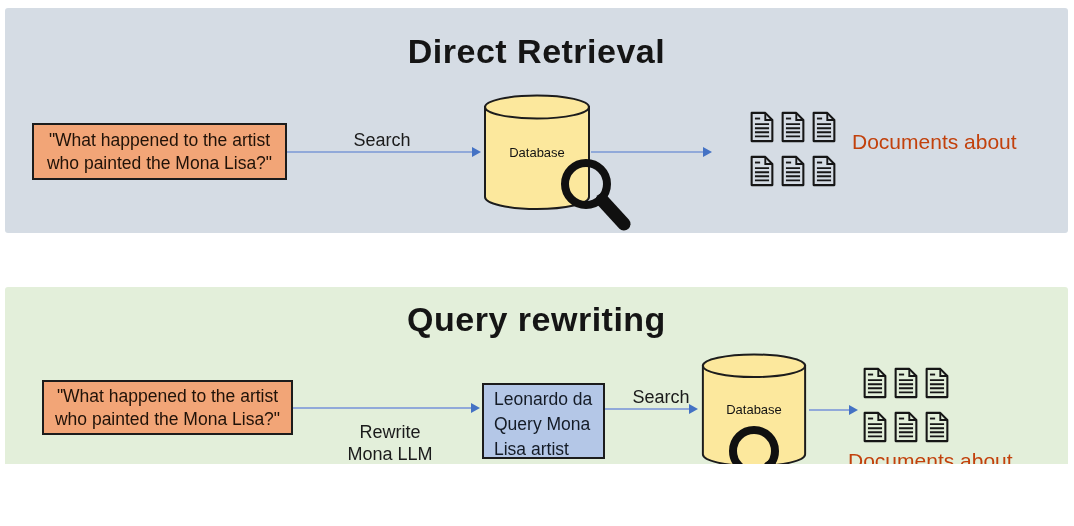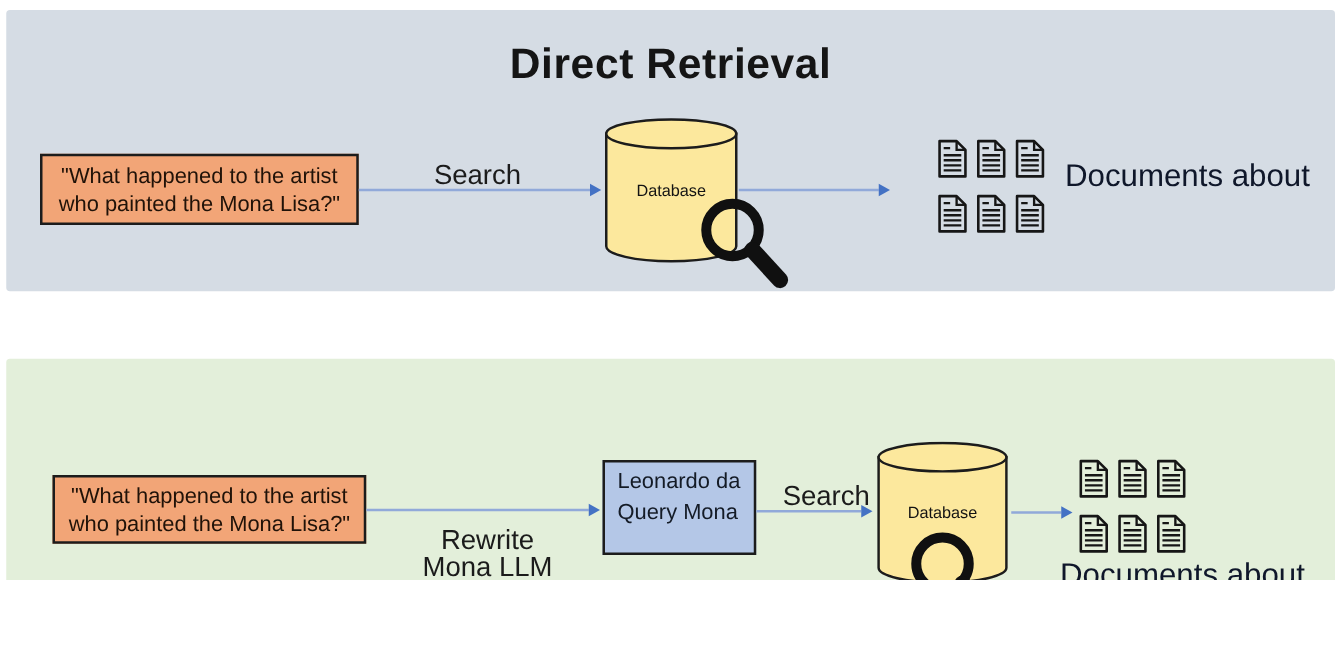--- a/index.html
+++ b/index.html
@@ -20,34 +20,34 @@
     border:2px solid var(--outline_dark);box-sizing:border-box;
     font-size:17.5px;line-height:23px;text-align:center;
     display:flex;flex-direction:column;justify-content:center;color:#201208;
   }
   .rewritten-box{
     position:absolute;background:var(--box_blue);
     border:2px solid var(--outline_dark);box-sizing:border-box;
     font-size:17.5px;line-height:25px;text-align:left;
     padding:2px 6px 0 10px;color:#141b26;
   }
-  .flow-label{position:absolute;text-align:center;font-size:22px;line-height:22px;color:#1b1b1b;}
+  .flow-label{position:absolute;text-align:center;font-size:18px;line-height:22px;color:#1b1b1b;}
   .arrow-line{position:absolute;height:0;border-top:2px solid var(--arrow_line);}
   .arrow-head{
     position:absolute;width:0;height:0;
     border-left:9px solid var(--arrow_head);
     border-top:5px solid transparent;border-bottom:5px solid transparent;
   }
   .db-label{position:absolute;text-align:center;font-size:13px;color:#131313;}
   .docs-grid{
     position:absolute;display:grid;
     grid-template-columns:repeat(3,28px);grid-auto-rows:32px;
     column-gap:3px;row-gap:12px;
   }
-  .docs-caption{position:absolute;font-size:25px;line-height:25px;color:#0f172a;}
+  .docs-caption{position:absolute;font-size:21px;line-height:25px;color:#c2410c;}
   .docs-caption .bold-line{font-weight:bold;}
   .abs{position:absolute;}
   .watermark{
     position:absolute;left:706px;top:471px;
     font-size:30px;font-weight:bold;letter-spacing:1px;white-space:nowrap;
     color:rgba(255,255,255,0.88);
     -webkit-text-stroke:1.2px #7a7a7a;
     text-shadow:0 0 2px rgba(90,90,90,.55);
     font-family:"DejaVu Sans","Liberation Sans",sans-serif;
     z-index:50;
@@ -120,36 +120,38 @@
           <use href="#doc-sym"></use>
         </svg>
     </div>
 
     <div class="docs-caption" style="left:847px;top:121px;">
       <div>Documents about</div>
     </div>
   </div>
 
   <div class="panel panel-rewrite">
+    <div class="panel-title" style="top:13px;">Query rewriting</div>
 
     <div class="query-box" style="left:37px;top:93px;width:251px;height:55px;">
       <span>"What happened to the artist</span>
       <span>who painted the Mona Lisa?"</span>
     </div>
 
     <div class="arrow-line" style="left:288px;top:120px;width:178px;"></div>
     <div class="arrow-head" style="left:466px;top:116px;"></div>
     <div class="flow-label" style="left:325px;top:134px;width:120px;">
       <div>Rewrite</div>
       <div>Mona LLM</div>
     </div>
 
-    <div class="rewritten-box" style="left:477px;top:81px;width:123px;height:76px;">
+    <div class="rewritten-box" style="left:477px;top:96px;width:123px;height:76px;">
       <div>Leonardo da</div>
       <div>Query Mona</div>
+      <div>Lisa artist</div>
     </div>
 
     <div class="flow-label" style="left:606px;top:99px;width:100px;">Search</div>
     <div class="arrow-line" style="left:600px;top:121px;width:84px;"></div>
     <div class="arrow-head" style="left:684px;top:117px;"></div>
 
     <svg class="abs" style="left:694px;top:66px;" width="110" height="116">
         <use href="#cyl-sym"></use>
       </svg>
     <div class="db-label" style="left:694px;top:115px;width:110px;">Database</div>

